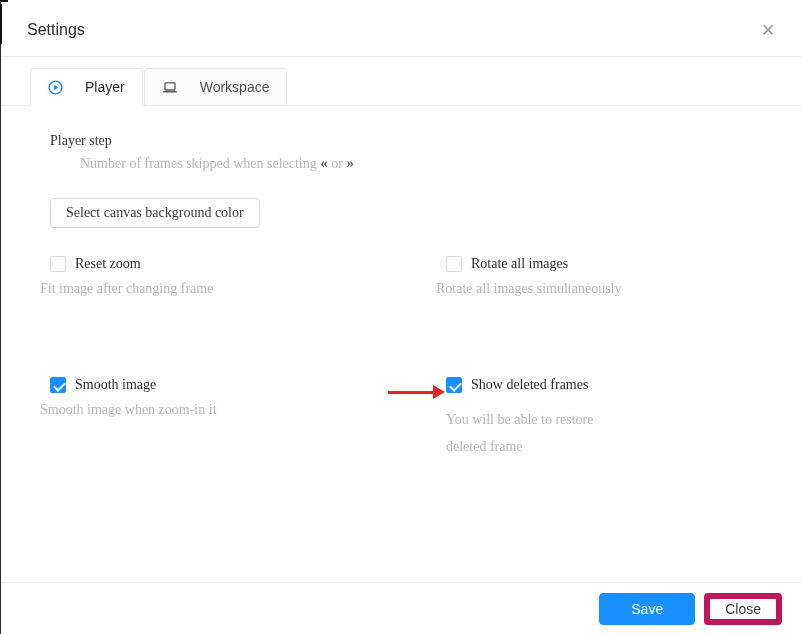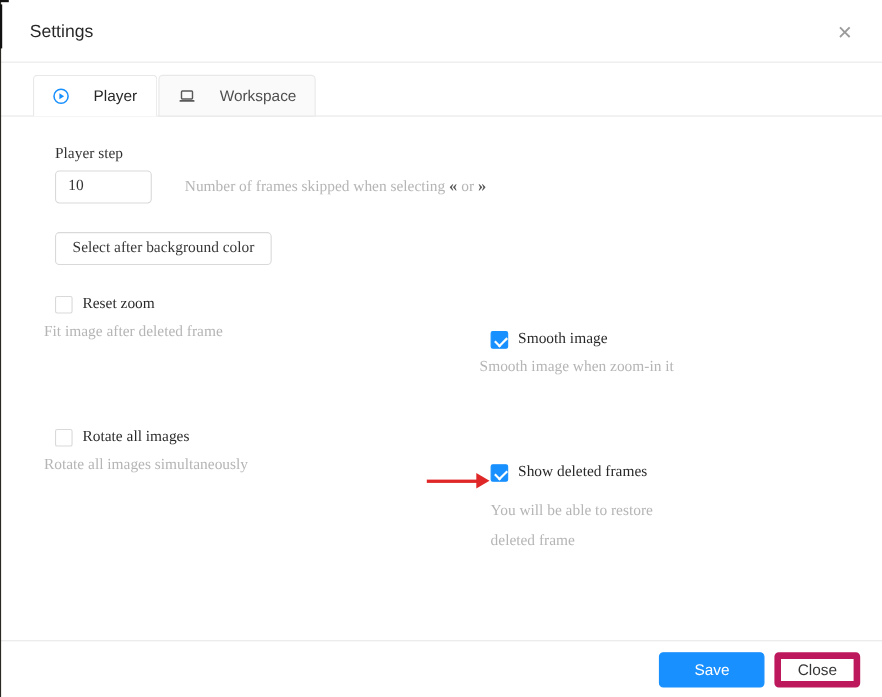--- a/index.html
+++ b/index.html
@@ -101,54 +101,53 @@
       </span>
       <span>Workspace</span>
     </div>
   </div>
 
   <div class="content">
 
     <div>
       <div class="form-label">Player step</div>
       <div class="step-row">
-        <input class="text-input" type="text" value="10" style="">
         <div class="inline-hint"><span>Number of frames skipped when selecting</span>&nbsp;<span class="skip-icon">«</span>&nbsp;<span>or</span>&nbsp;<span class="skip-icon">»</span></div>
       </div>
     </div>
 
 
     <div class="section" style="margin-top:26px;">
-      <button class="plain-btn">Select after background color</button>
+      <button class="plain-btn">Select canvas background color</button>
     </div>
 
     <div class="check-grid">
 
       <div class="check-cell">
         <div class="check-line">
           <span class="cbox"></span>
           <span>Reset zoom</span>
         </div>
-        <div class="check-hint">Fit image after deleted frame</div>
+        <div class="check-hint">Fit image after changing frame</div>
+      </div>
+
+      <div class="check-cell">
+        <div class="check-line">
+          <span class="cbox"></span>
+          <span>Rotate all images</span>
+        </div>
+        <div class="check-hint">Rotate all images simultaneously</div>
       </div>
 
       <div class="check-cell row2">
         <div class="check-line">
           <span class="cbox checked"></span>
           <span>Smooth image</span>
         </div>
         <div class="check-hint">Smooth image when zoom-in it</div>
-      </div>
-
-      <div class="check-cell">
-        <div class="check-line">
-          <span class="cbox"></span>
-          <span>Rotate all images</span>
-        </div>
-        <div class="check-hint">Rotate all images simultaneously</div>
       </div>
 
       <div class="check-cell row2">
         <div class="arrow">
           <div class="shaft"></div>
             <div class="head"></div>
         </div>
         <div class="check-line">
           <span class="cbox checked"></span>
           <span>Show deleted frames</span>

